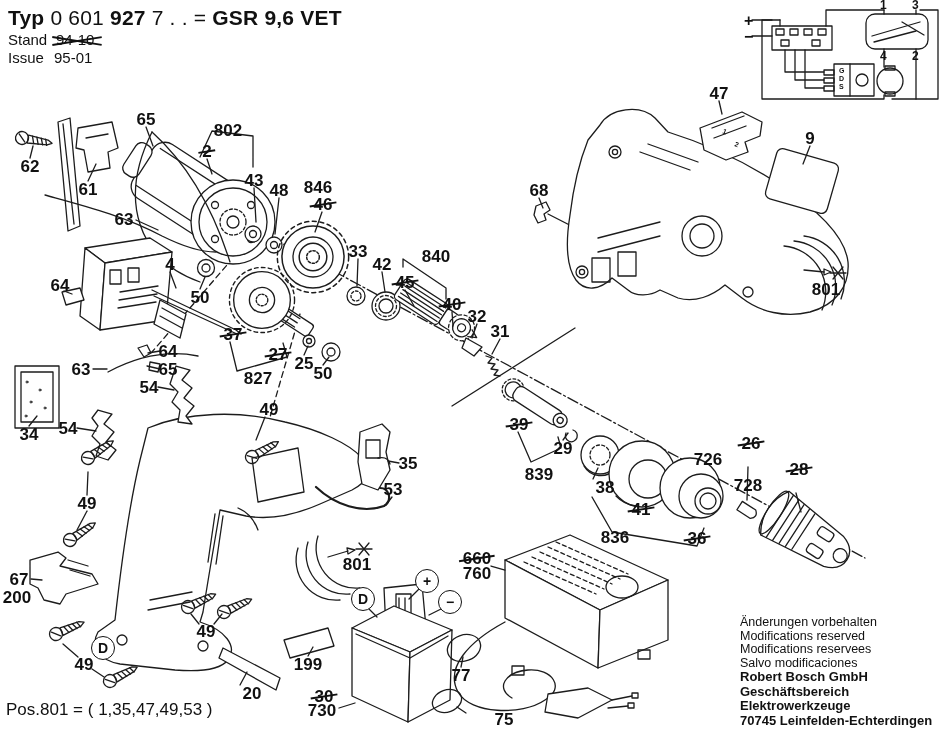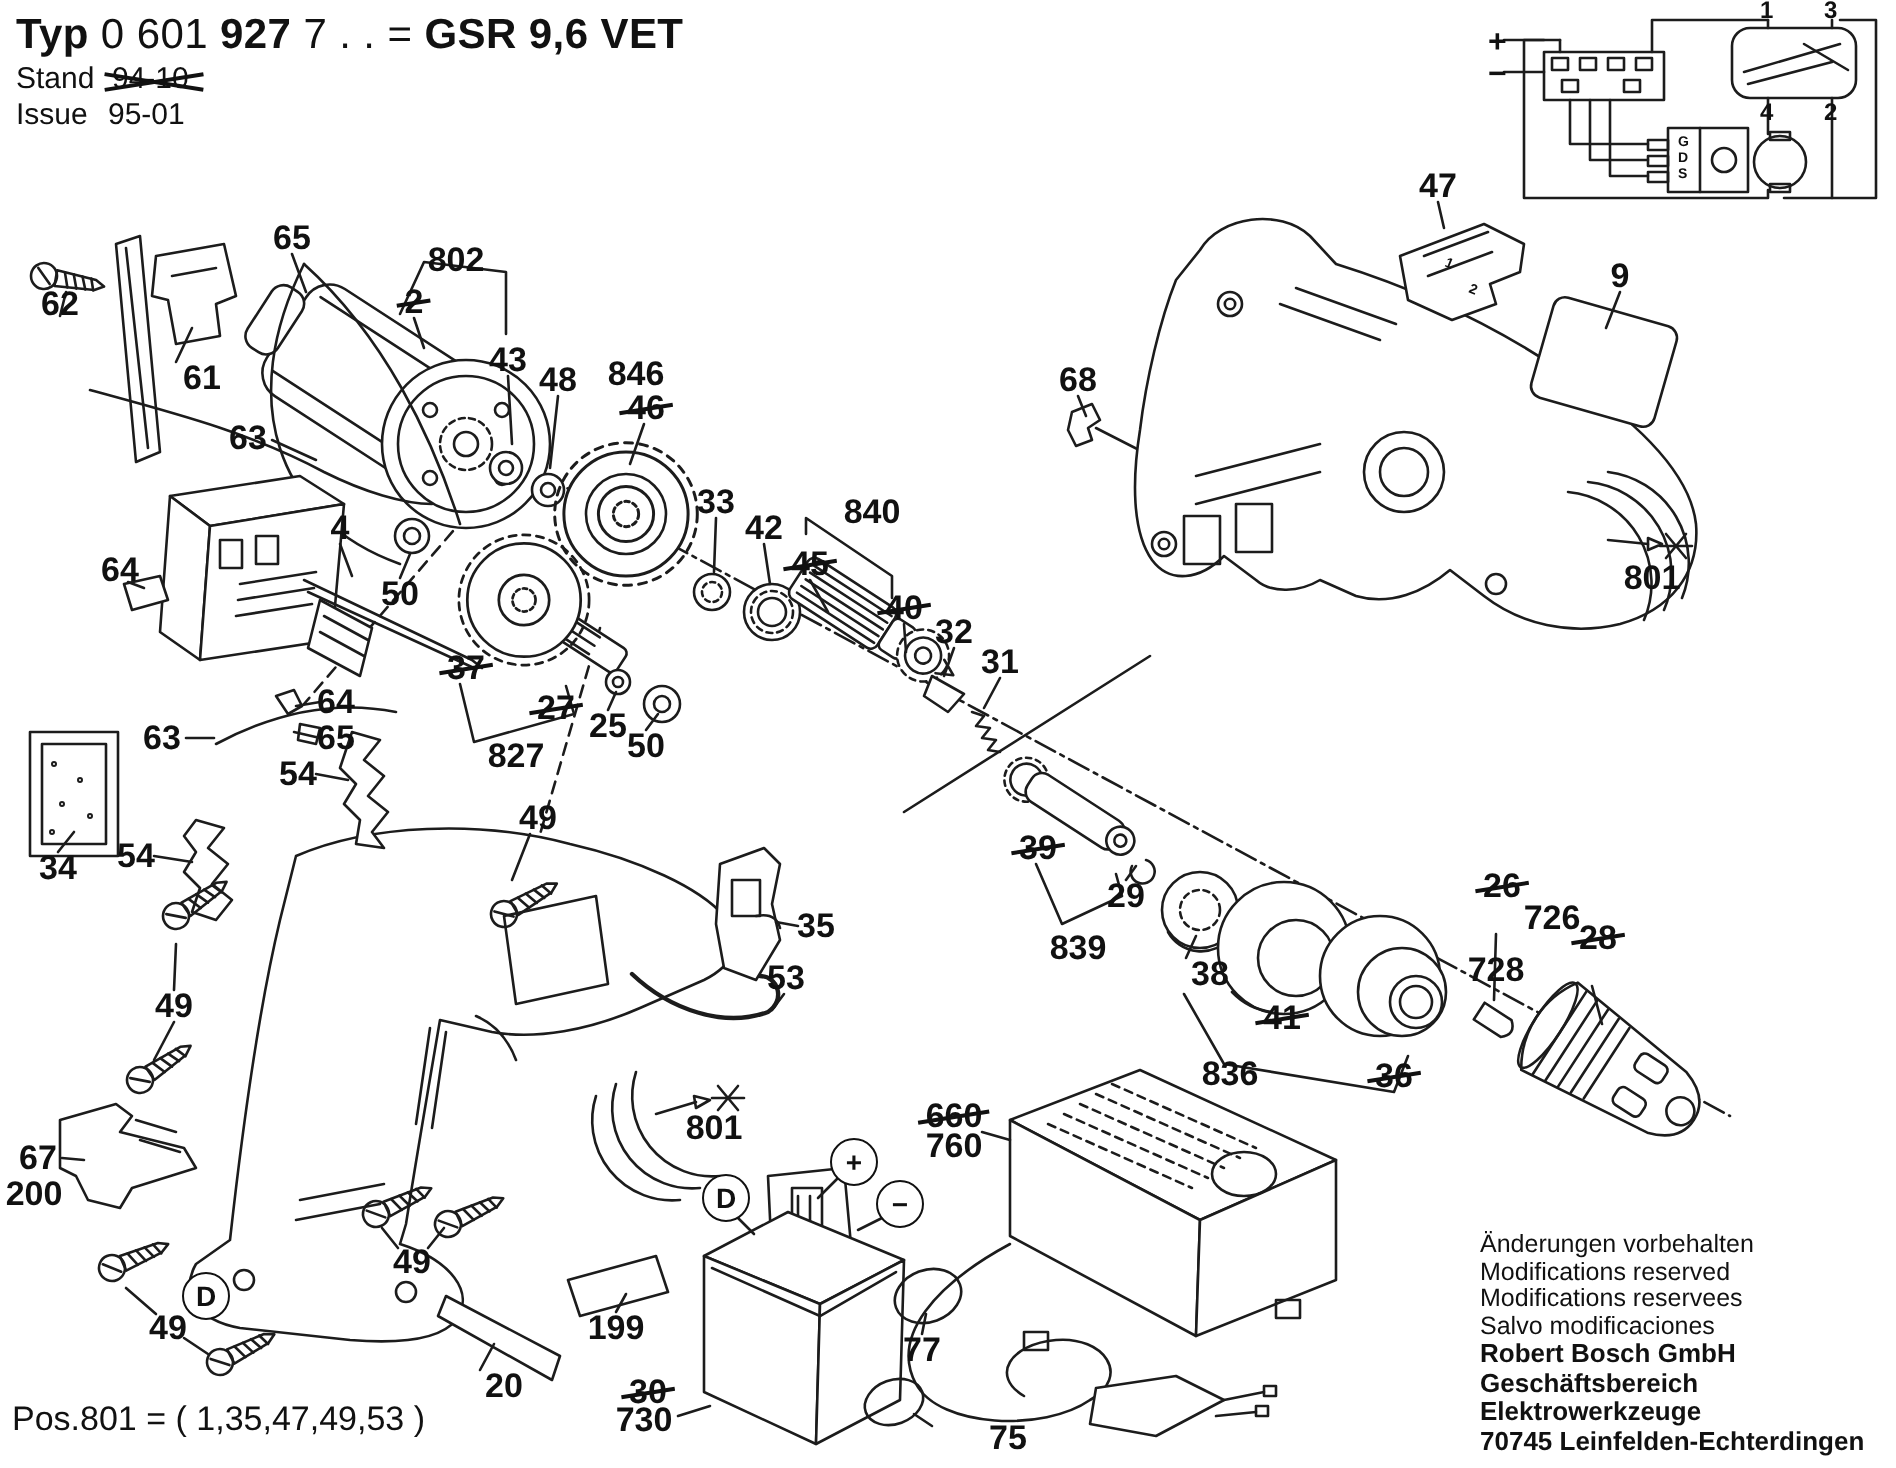--- a/index.html
+++ b/index.html
@@ -504,22 +504,22 @@
     <span class="xstrike">94-10</span>
   </div>
   <div class="hrow">
     <span class="hl">Issue</span>
     <span>95-01</span>
   </div>
 </div>
 
 <div id="labels-layer">
     <div class="plabel" style="left: 146px; top: 119px;">65</div>
-    <div class="plabel" style="left: 30px; top: 152px; text-align: center;">62</div>
-    <div class="plabel" style="left: 88px; top: 189px; margin-left: 13px;">61</div>
+    <div class="plabel" style="left: 30px; top: 166px; text-align: center;">62</div>
+    <div class="plabel" style="left: 88px; top: 189px;">61</div>
     <div class="plabel" style="left: 124px; top: 219px;">63</div>
     <div class="plabel" style="left: 228px; top: 130px;">802</div>
     <div class="plabel struck" style="left: 207px; top: 151px;">2</div>
     <div class="plabel" style="left: 254px; top: 180px;">43</div>
     <div class="plabel" style="left: 279px; top: 190px;">48</div>
     <div class="plabel" style="left: 318px; top: 187px;">846</div>
     <div class="plabel struck" style="left: 323px; top: 204px;">46</div>
     <div class="plabel" style="left: 358px; top: 251px;">33</div>
     <div class="plabel" style="left: 382px; top: 264px;">42</div>
     <div class="plabel" style="left: 436px; top: 256px;">840</div>
@@ -550,21 +550,21 @@
     <div class="plabel" style="left: 408px; top: 463px;">35</div>
     <div class="plabel" style="left: 393px; top: 489px;">53</div>
     <div class="plabel struck" style="left: 519px; top: 424px;">39</div>
     <div class="plabel" style="left: 563px; top: 448px;">29</div>
     <div class="plabel" style="left: 539px; top: 474px;">839</div>
     <div class="plabel" style="left: 593px; top: 487px; margin-left: 12px;">38</div>
     <div class="plabel struck" style="left: 641px; top: 509px;">41</div>
     <div class="plabel" style="left: 615px; top: 537px;">836</div>
     <div class="plabel struck" style="left: 697px; top: 538px;">36</div>
     <div class="plabel struck" style="left: 751px; top: 443px;">26</div>
-    <div class="plabel" style="left: 776px; top: 459px;">726</div>
+    <div class="plabel" style="left: 708px; top: 459px;">726</div>
     <div class="plabel struck" style="left: 799px; top: 469px;">28</div>
     <div class="plabel" style="left: 748px; top: 485px;">728</div>
     <div class="plabel" style="left: 19px; top: 579px;">67</div>
     <div class="plabel" style="left: 17px; top: 597px;">200</div>
     <div class="plabel" style="left: 84px; top: 664px;">49</div>
     <div class="plabel" style="left: 206px; top: 631px;">49</div>
     <div class="plabel" style="left: 308px; top: 664px;">199</div>
     <div class="plabel" style="left: 252px; top: 693px;">20</div>
     <div class="plabel" style="left: 357px; top: 564px;">801</div>
     <div class="plabel struck" style="left: 324px; top: 696px;">30</div>

